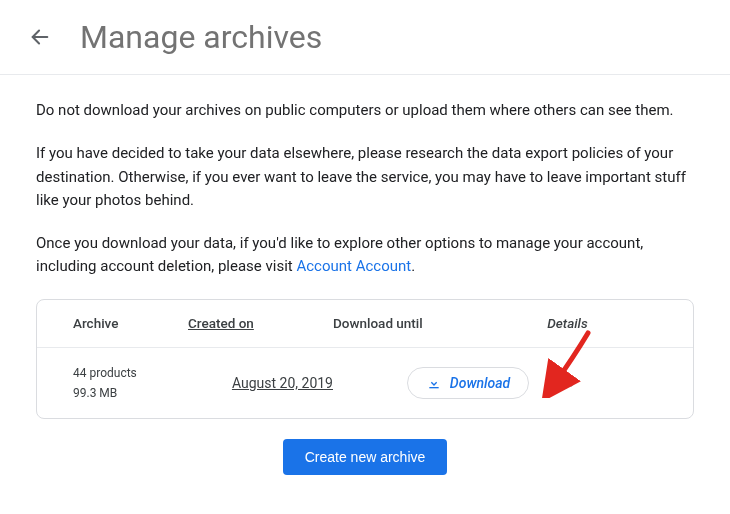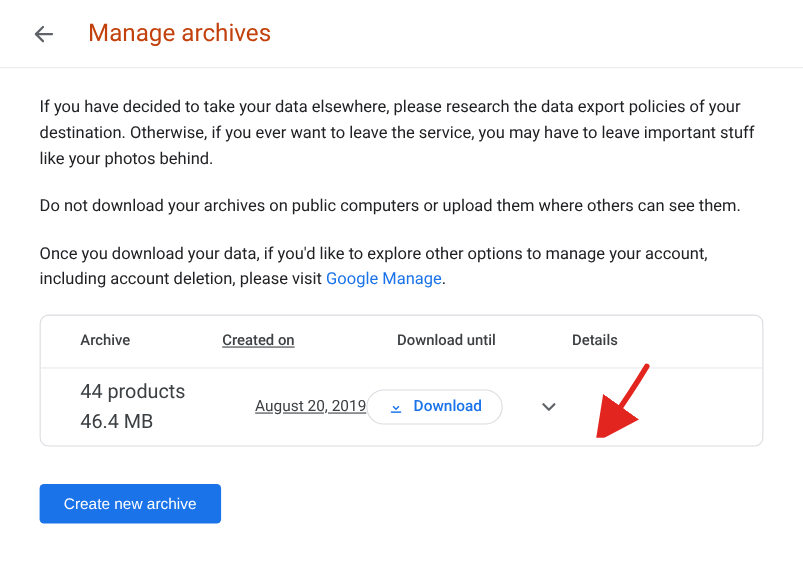--- a/index.html
+++ b/index.html
@@ -24,23 +24,23 @@
     .back-btn {
       width: 24px;
       height: 24px;
       display: flex;
       align-items: center;
       justify-content: center;
       cursor: pointer;
       margin-right: 28px;
     }
     .page-title {
-      font-size: 22px;
+      font-size: 32px;
       font-weight: 400;
-      color: #c2410c;
+      color: #737373;
     }
     .content {
       padding: 24px 36px 0 36px;
     }
     .intro-text {
       font-size: 15px;
       line-height: 1.55;
       color: #202124;
       margin-bottom: 20px;
     }
@@ -58,36 +58,35 @@
       display: flex;
       align-items: center;
       padding: 0 36px;
     }
     .table-head {
       height: 48px;
       font-size: 13.5px;
       font-weight: 500;
       color: #3c4043;
       border-bottom: 1px solid #e8eaed;
-      gap: 14px;
     }
     .table-row {
       min-height: 70px;
       padding-top: 10px;
       padding-bottom: 10px;
     }
     .col-archive { width: 115px; }
     .col-created { width: 145px; text-decoration: underline; }
     .col-available { width: 145px; }
-    .col-details { flex: 1; display: flex; align-items: center; justify-content: flex-start; }
+    .col-details { flex: 1; display: flex; align-items: center; justify-content: center; font-style: italic; }
     .archive-cell {
       display: flex;
       flex-direction: column;
       gap: 6px;
-      font-size: 18px;
+      font-size: 12px;
       color: #3c4043;
     }
     .cell-text {
       font-size: 14px;
       color: #3c4043;
       text-align: right;
     }
     .download-btn {
       display: inline-flex;
       align-items: center;
@@ -105,22 +104,22 @@
       width: 24px;
       height: 24px;
       display: flex;
       align-items: center;
       justify-content: center;
       cursor: pointer;
       margin-left: 30px;
     }
     .footer {
       display: flex;
-      justify-content: flex-start;
-      padding: 34px 36px 0 36px;
+      justify-content: center;
+      padding: 20px 36px 0 36px;
     }
     .create-btn {
       background: #1a73e8;
       color: #fff;
       border: none;
       border-radius: 4px;
       padding: 10px 22px;
       font-size: 14px;
       font-weight: 500;
       cursor: pointer;
@@ -139,39 +138,39 @@
   <div class="back-btn">
     <svg width="22" height="22" viewBox="0 0 24 24" fill="none" stroke="#5f6368" stroke-width="2.2" stroke-linecap="round" stroke-linejoin="round">
       <line x1="20" y1="12" x2="4" y2="12"></line>
       <polyline points="11 5 4 12 11 19"></polyline>
     </svg>
   </div>
   <h1 class="page-title">Manage archives</h1>
 </div>
 
 <div class="content">
+  <p class="intro-text">Do not download your archives on public computers or upload them where others can see them.</p>
   <p class="intro-text">If you have decided to take your data elsewhere, please research the data export policies of your destination. Otherwise, if you ever want to leave the service, you may have to leave important stuff like your photos behind.</p>
-  <p class="intro-text">Do not download your archives on public computers or upload them where others can see them.</p>
   <p class="intro-text">
-    <span>Once you download your data, if you'd like to explore other options to manage your account, including account deletion, please visit </span><a href="#">Google Manage</a><span>.</span>
+    <span>Once you download your data, if you'd like to explore other options to manage your account, including account deletion, please visit </span><a href="#">Account Account</a><span>.</span>
   </p>
 
   <div class="table-card">
     <div class="table-head">
       <div class="col-archive">Archive</div>
       <div class="col-created">Created on</div>
       <div class="col-available">Download until</div>
       <div class="col-details">
         <span>Details</span>
       </div>
     </div>
     <div class="table-row">
       <div class="col-archive archive-cell">
         <span>44 products</span>
-        <span>46.4 MB</span>
+        <span>99.3 MB</span>
       </div>
       <div class="col-created cell-text">August 20, 2019</div>
       <div class="col-details">
         <div class="download-btn">
           <svg width="16" height="16" viewBox="0 0 24 24" fill="#1a73e8">
             <path d="M12 3v10.6l3.3-3.3 1.4 1.4L12 16.4 7.3 11.7l1.4-1.4L12 13.6V3h0z"></path>
             <rect x="5" y="18" width="14" height="2"></rect>
           </svg>
           <span>Download</span>
         </div>

